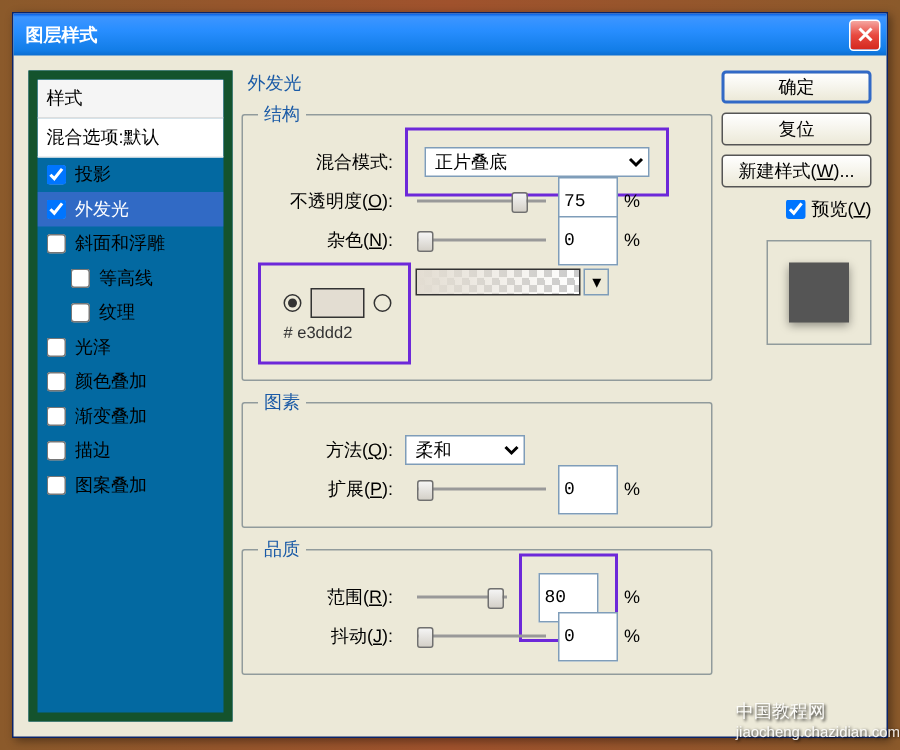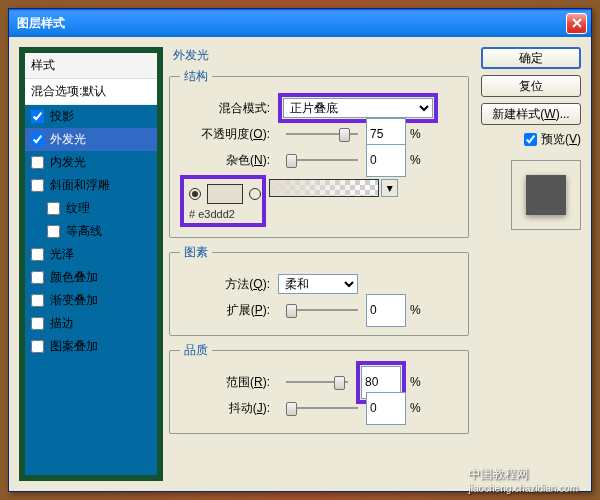--- a/index.html
+++ b/index.html
@@ -20,38 +20,38 @@
 .panel-title { color: #1a5aa6; margin-bottom: 4px; padding-left: 4px; }
 fieldset { border: 1px solid #919b9c; border-radius: 2px; padding: 8px 10px 10px; margin-bottom: 6px; }
 legend { color: #1a5aa6; padding: 0 4px; }
 .row { display: flex; align-items: center; margin: 4px 18px; height: 22px; }
 .label { width: 80px; text-align: right; padding-right: 8px; }
 .label u { text-decoration: underline; }
 select { border: 1px solid #7f9db9; height: 20px; background: #fff; padding: 0 2px; }
 .slider { flex: 1; max-width: 110px; position: relative; height: 16px; margin: 0 8px; }
 .slider-track { position: absolute; top: 7px; left: 0; right: 0; height: 2px; background: #999; }
 .slider-thumb { position: absolute; top: 2px; width: 11px; height: 14px; background: linear-gradient(180deg, #f5f5f5, #d4d0c8); border: 1px solid #707070; border-radius: 2px; }
-input.num { width: 40px; height: 33px; border: 1px solid #7f9db9; padding: 0 3px; text-align: left; }
+input.num { width: 40px; height: 33px; border: 1px solid #7f9db9; padding: 0 3px; text-align: left; font-family: Liberation Mono, monospace; }
 .pct { margin-left: 4px; width: 30px; }
 .color-row { display: flex; align-items: center; gap: 6px; padding-left: 26px; margin: 4px 0; }
 .radio { width: 12px; height: 12px; border: 1px solid #333; border-radius: 50%; display: inline-flex; align-items: center; justify-content: center; }
 .radio.on::after { content: ""; width: 6px; height: 6px; background: #333; border-radius: 50%; }
 .swatch { width: 36px; height: 20px; border: 1px solid #333; background: #e3ddd2; }
 .gradient-bar { width: 110px; height: 18px; border: 1px solid #333; background: linear-gradient(90deg, #e3ddd2 0%, rgba(227,221,210,0) 100%), repeating-conic-gradient(#ccc 0 25%, #fff 0 50%) 0 0/10px 10px; }
 .down-arrow { width: 17px; height: 18px; border: 1px solid #7f9db9; background: #ece9d8; display: flex; align-items: center; justify-content: center; }
 .contour { width: 36px; height: 36px; border: 1px solid #333; background: linear-gradient(135deg, #fff 50%, #888 50%); margin-right: 8px; }
-.redbox { border: 4px solid #6d28d9; padding: 1px; }
+.redbox { border: 2px solid #6d28d9; padding: 11px; }
 .right-panel { width: 106px; display: flex; flex-direction: column; gap: 6px; align-items: flex-end; }
 .btn { width: 100px; height: 22px; border: 1px solid #555; border-radius: 3px; background: linear-gradient(180deg, #fff, #ece9d8); cursor: pointer; }
 .btn.default { border: 2px solid #3169c6; }
 .preview-cb { display: flex; align-items: center; gap: 4px; }
 .preview-box { width: 70px; height: 70px; background: #ece9d8; border: 1px solid #919b9c; display: flex; align-items: center; justify-content: center; margin-top: 6px; }
 .preview-inner { width: 40px; height: 40px; background: #555; box-shadow: 0 2px 6px rgba(0,0,0,0.4); }
 .colornote { font-size: 11px; color: #333; }
-.watermark { position: fixed; bottom: 6px; right: 22px; color: #fff; font-size: 14px; text-shadow: 1px 1px 2px #000; font-family: Arial; opacity: 0.85; pointer-events: none; }
+.watermark { position: fixed; bottom: 6px; right: 0; color: #fff; font-size: 14px; text-shadow: 1px 1px 2px #000; font-family: Arial; opacity: 0.85; pointer-events: none; }
 </style>
 </head>
 <body>
 
 <div class="dialog">
   <div class="titlebar">
     <span class="titlebar-title">图层样式</span>
     <div class="close-btn">
       <svg width="10" height="10" viewBox="0 0 10 10">
           <path d="M1 1 L9 9 M9 1 L1 9" stroke="#fff" stroke-width="2"></path>
@@ -67,33 +67,29 @@
           <div class="style-item">
             <input type="checkbox" checked="" style="">
             <span>投影</span>
           </div>
           <div class="style-item selected">
             <input type="checkbox" checked="" style="">
             <span>外发光</span>
           </div>
           <div class="style-item">
             <input type="checkbox" style="">
-            <span>内发光</span>
-          </div>
-          <div class="style-item">
-            <input type="checkbox" style="">
             <span>斜面和浮雕</span>
           </div>
           <div class="style-item indent">
             <input type="checkbox" style="">
+            <span>等高线</span>
+          </div>
+          <div class="style-item indent">
+            <input type="checkbox" style="">
             <span>纹理</span>
-          </div>
-          <div class="style-item indent">
-            <input type="checkbox" style="">
-            <span>等高线</span>
           </div>
           <div class="style-item">
             <input type="checkbox" style="">
             <span>光泽</span>
           </div>
           <div class="style-item">
             <input type="checkbox" style="">
             <span>颜色叠加</span>
           </div>
           <div class="style-item">

